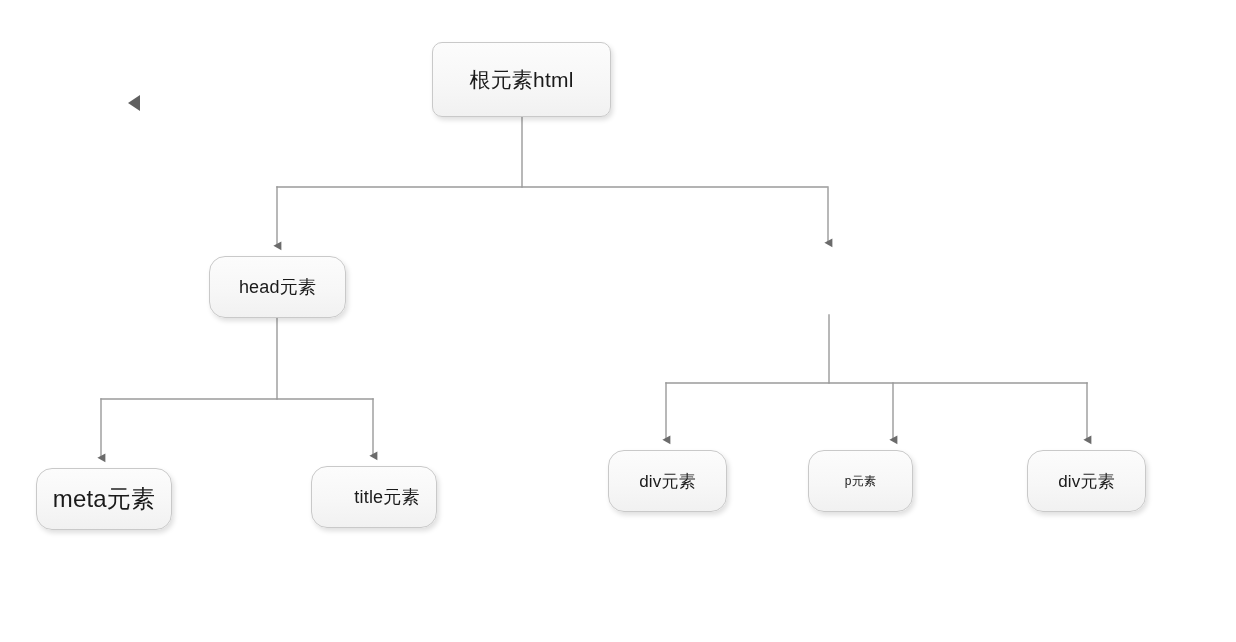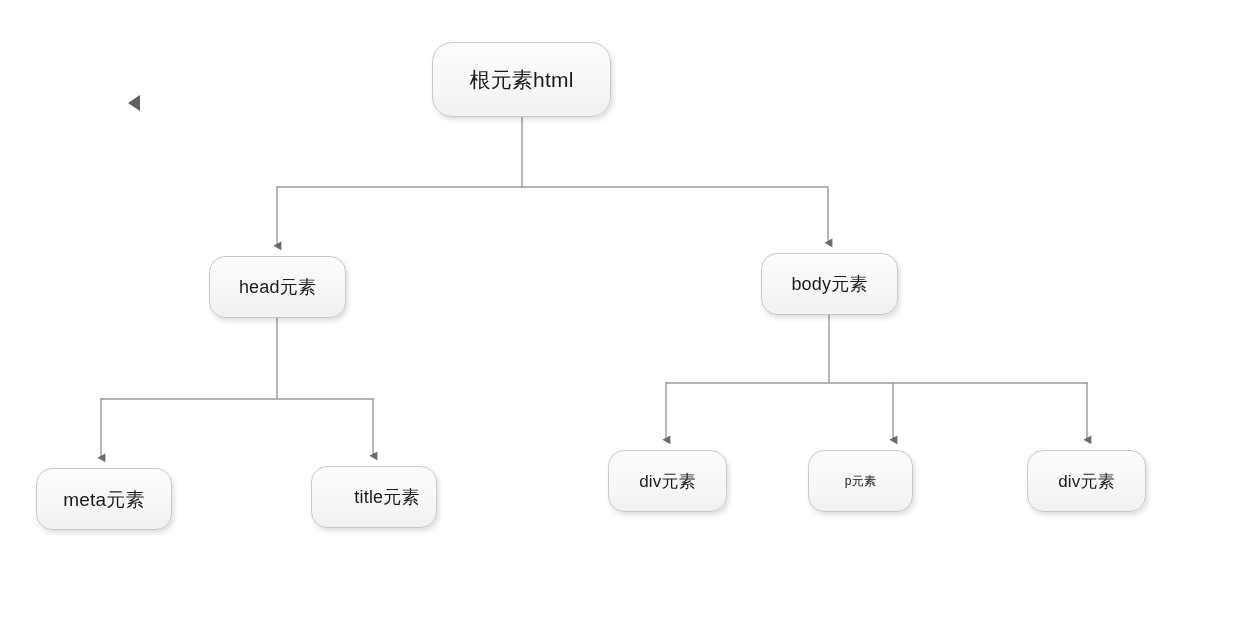--- a/index.html
+++ b/index.html
@@ -43,21 +43,21 @@
   .node .label {
     display: block;
     line-height: 1;
     letter-spacing: 0.2px;
   }
   .node-root {
     left: 432px;
     top: 42px;
     width: 179px;
     height: 75px;
-    border-radius: 20px;
+    border-radius: 10px;
     font-size: 21px;
   }
   .node-head {
     left: 209px;
     top: 256px;
     width: 137px;
     height: 62px;
     font-size: 18px;
   }
   .node-body {
@@ -65,21 +65,21 @@
     top: 253px;
     width: 137px;
     height: 62px;
     font-size: 18px;
   }
   .node-meta {
     left: 36px;
     top: 468px;
     width: 136px;
     height: 62px;
-    font-size: 19px;
+    font-size: 24px;
   }
   .node-title {
     left: 311px;
     top: 466px;
     width: 126px;
     height: 62px;
     font-size: 18px;
     padding-left: 26px;
   }
   .node-div1 {
@@ -149,23 +149,20 @@
   <div class="cursor-marker"></div>
 
   <div class="node node-root">
     <span class="label">根元素html</span>
   </div>
 
   <div class="node node-head">
     <span class="label">head元素</span>
   </div>
 
-  <div class="node node-body">
-    <span class="label">body元素</span>
-  </div>
 
   <div class="node node-meta">
     <span class="label">meta元素</span>
   </div>
 
   <div class="node node-title">
     <span class="label">title元素</span>
   </div>
 
   <div class="node node-div1">

